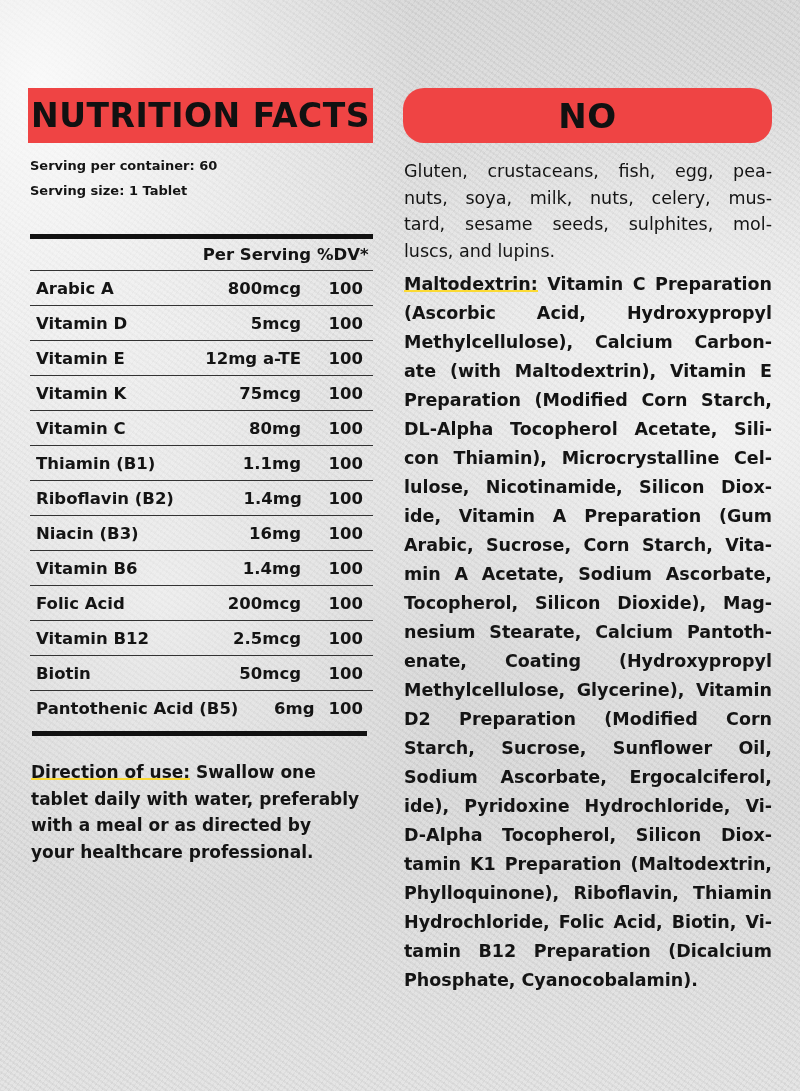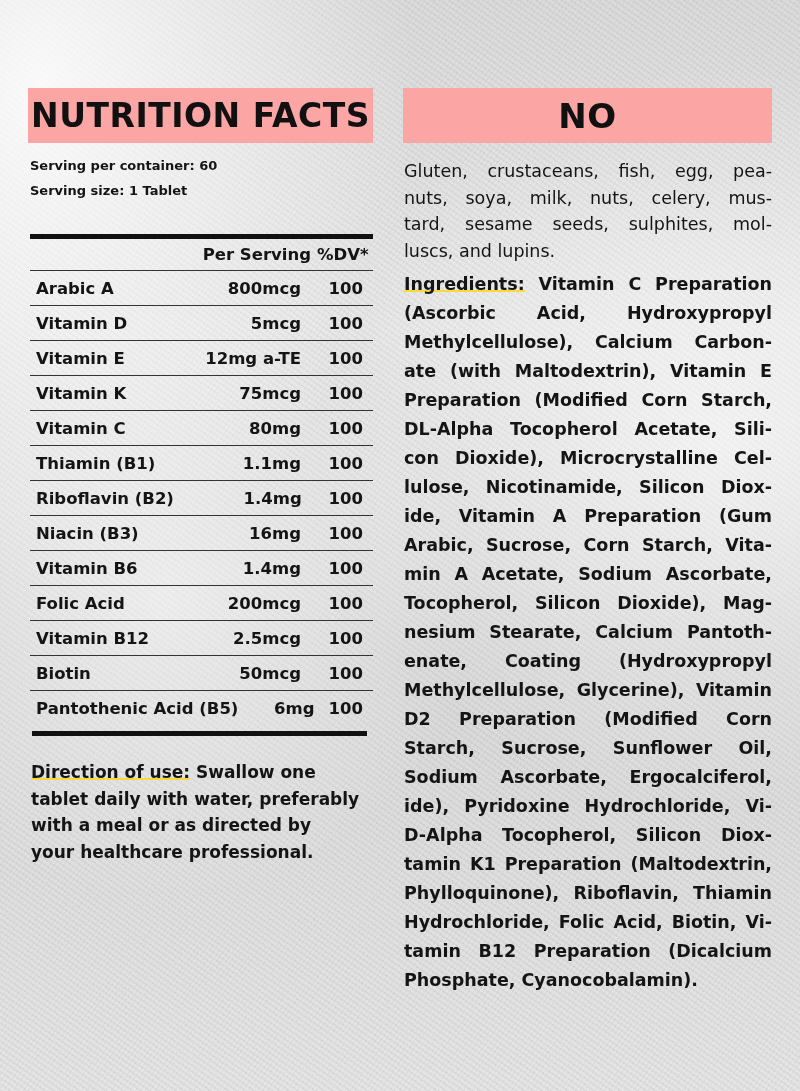--- a/index.html
+++ b/index.html
@@ -10,26 +10,26 @@
     background:
       radial-gradient(ellipse at 5% 8%, rgba(255,255,255,0.85) 0%, rgba(255,255,255,0) 35%),
       radial-gradient(ellipse at 90% 40%, rgba(255,255,255,0.6) 0%, rgba(255,255,255,0) 40%),
       radial-gradient(ellipse at 20% 55%, rgba(255,255,255,0.55) 0%, rgba(255,255,255,0) 35%),
       repeating-linear-gradient(35deg, rgba(0,0,0,0.035) 0px, rgba(0,0,0,0.035) 2px, rgba(255,255,255,0.04) 2px, rgba(255,255,255,0.04) 5px),
       repeating-linear-gradient(-55deg, rgba(0,0,0,0.03) 0px, rgba(0,0,0,0.03) 1px, rgba(255,255,255,0) 1px, rgba(255,255,255,0) 4px),
       linear-gradient(180deg, #dadada 0%, #e6e6e6 30%, #d8d8d8 60%, #e4e4e4 100%);
   }
   .banner {
     position: absolute; top: 88px; height: 55px;
-    background: #fca5a5;
+    background: #ef4444;
     display: flex; align-items: center; justify-content: center;
     font-weight: bold; color: #111; letter-spacing: 0.5px;
   }
   .banner.left { left: 28px; width: 345px; font-size: 33px; }
-  .banner.right { left: 403px; width: 369px; font-size: 34px; }
+  .banner.right { left: 403px; width: 369px; font-size: 34px; border-radius: 21px; }
 
   .serving { position: absolute; left: 30px; top: 153px; font-size: 13px; font-weight: bold; line-height: 25px; }
 
   .table { position: absolute; left: 30px; top: 234px; width: 343px; }
   .rule-thick { height: 5px; background: #111; }
   .thead { height: 31px; display: flex; align-items: center; font-size: 16.5px; font-weight: bold; border-bottom: 1.5px solid #333; }
   .thead .c-name { flex: 1; }
   .thead .c-amt { width: 130px; text-align: right; padding-right: 6px; }
   .thead .c-dv { width: 56px; }
   .row { height: 34px; display: flex; align-items: center; font-size: 16.5px; font-weight: bold; border-bottom: 1.5px solid #333; }
@@ -150,27 +150,27 @@
 </div>
 
 <div class="allergens" id="allergens">
     <span class="line">Gluten, crustaceans, fish, egg, pea-</span>
     <span class="line">nuts, soya, milk, nuts, celery, mus-</span>
     <span class="line">tard, sesame seeds, sulphites, mol-</span>
     <span class="line last">luscs, and lupins.</span>
   </div>
 
 <div class="ingredients" id="ingredients">
-    <span class="line"><span class="hl">Ingredients:</span><span> Vitamin C Preparation</span></span>
+    <span class="line"><span class="hl">Maltodextrin:</span><span> Vitamin C Preparation</span></span>
     <span class="line">(Ascorbic Acid, Hydroxypropyl</span>
     <span class="line">Methylcellulose), Calcium Carbon-</span>
     <span class="line">ate (with Maltodextrin), Vitamin E</span>
     <span class="line">Preparation (Modified Corn Starch,</span>
     <span class="line">DL-Alpha Tocopherol Acetate, Sili-</span>
-    <span class="line">con Dioxide), Microcrystalline Cel-</span>
+    <span class="line">con Thiamin), Microcrystalline Cel-</span>
     <span class="line">lulose, Nicotinamide, Silicon Diox-</span>
     <span class="line">ide, Vitamin A Preparation (Gum</span>
     <span class="line">Arabic, Sucrose, Corn Starch, Vita-</span>
     <span class="line">min A Acetate, Sodium Ascorbate,</span>
     <span class="line">Tocopherol, Silicon Dioxide), Mag-</span>
     <span class="line">nesium Stearate, Calcium Pantoth-</span>
     <span class="line">enate, Coating (Hydroxypropyl</span>
     <span class="line">Methylcellulose, Glycerine), Vitamin</span>
     <span class="line">D2 Preparation (Modified Corn</span>
     <span class="line">Starch, Sucrose, Sunflower Oil,</span>

